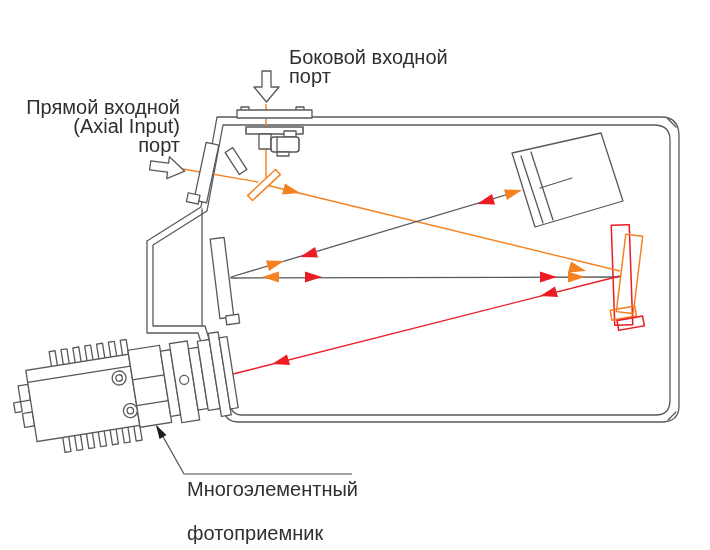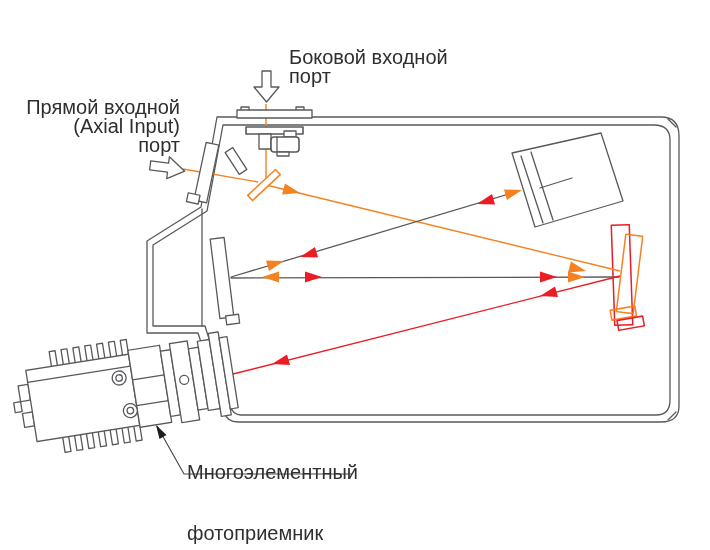--- a/index.html
+++ b/index.html
@@ -170,16 +170,16 @@
   <div>Боковой входной</div>
   <div>порт</div>
 </div>
 
 <div class="lbl right" style="right:530px;top:98px;">
   <div>Прямой входной</div>
   <div>(Axial Input)</div>
   <div>порт</div>
 </div>
 
-<div class="lbl" style="left:187px;top:463px;">Многоэлементный</div>
+<div class="lbl" style="left:187px;top:480px;">Многоэлементный</div>
 <div class="lbl" style="left:187px;top:477px;margin-top:47px;">фотоприемник</div>
 
 </div>
 
 </body></html>

